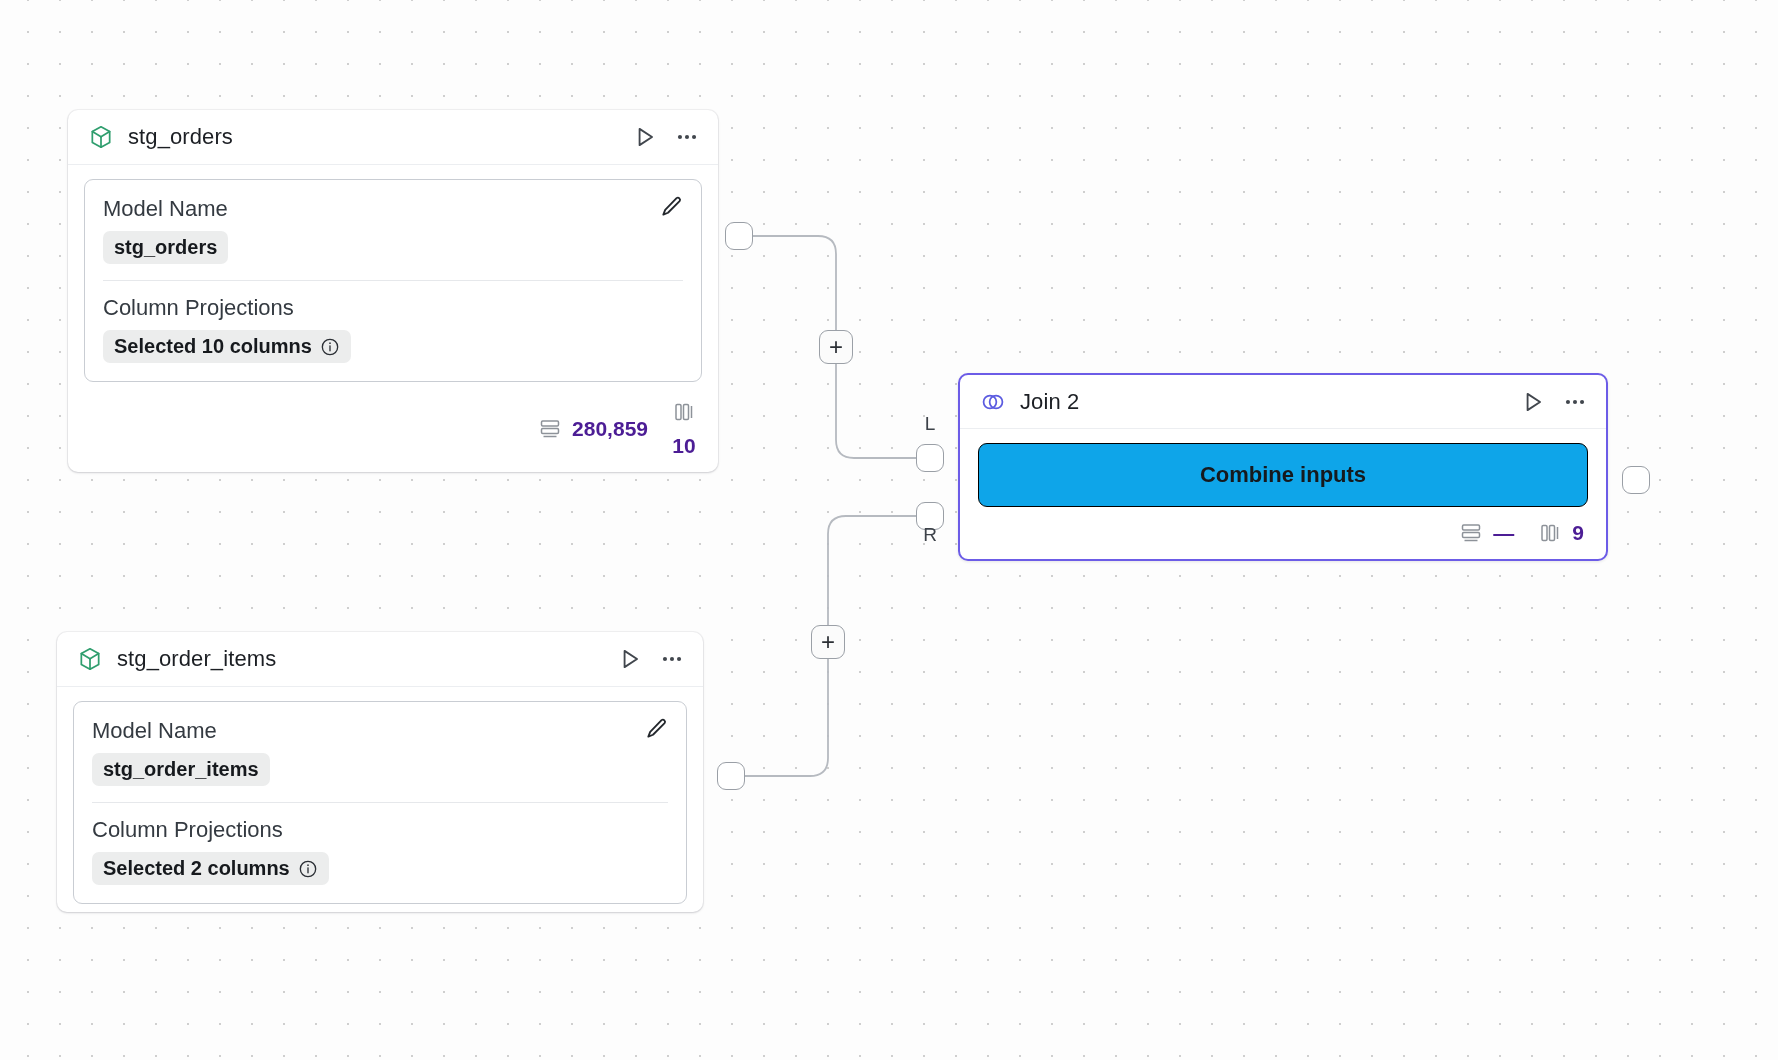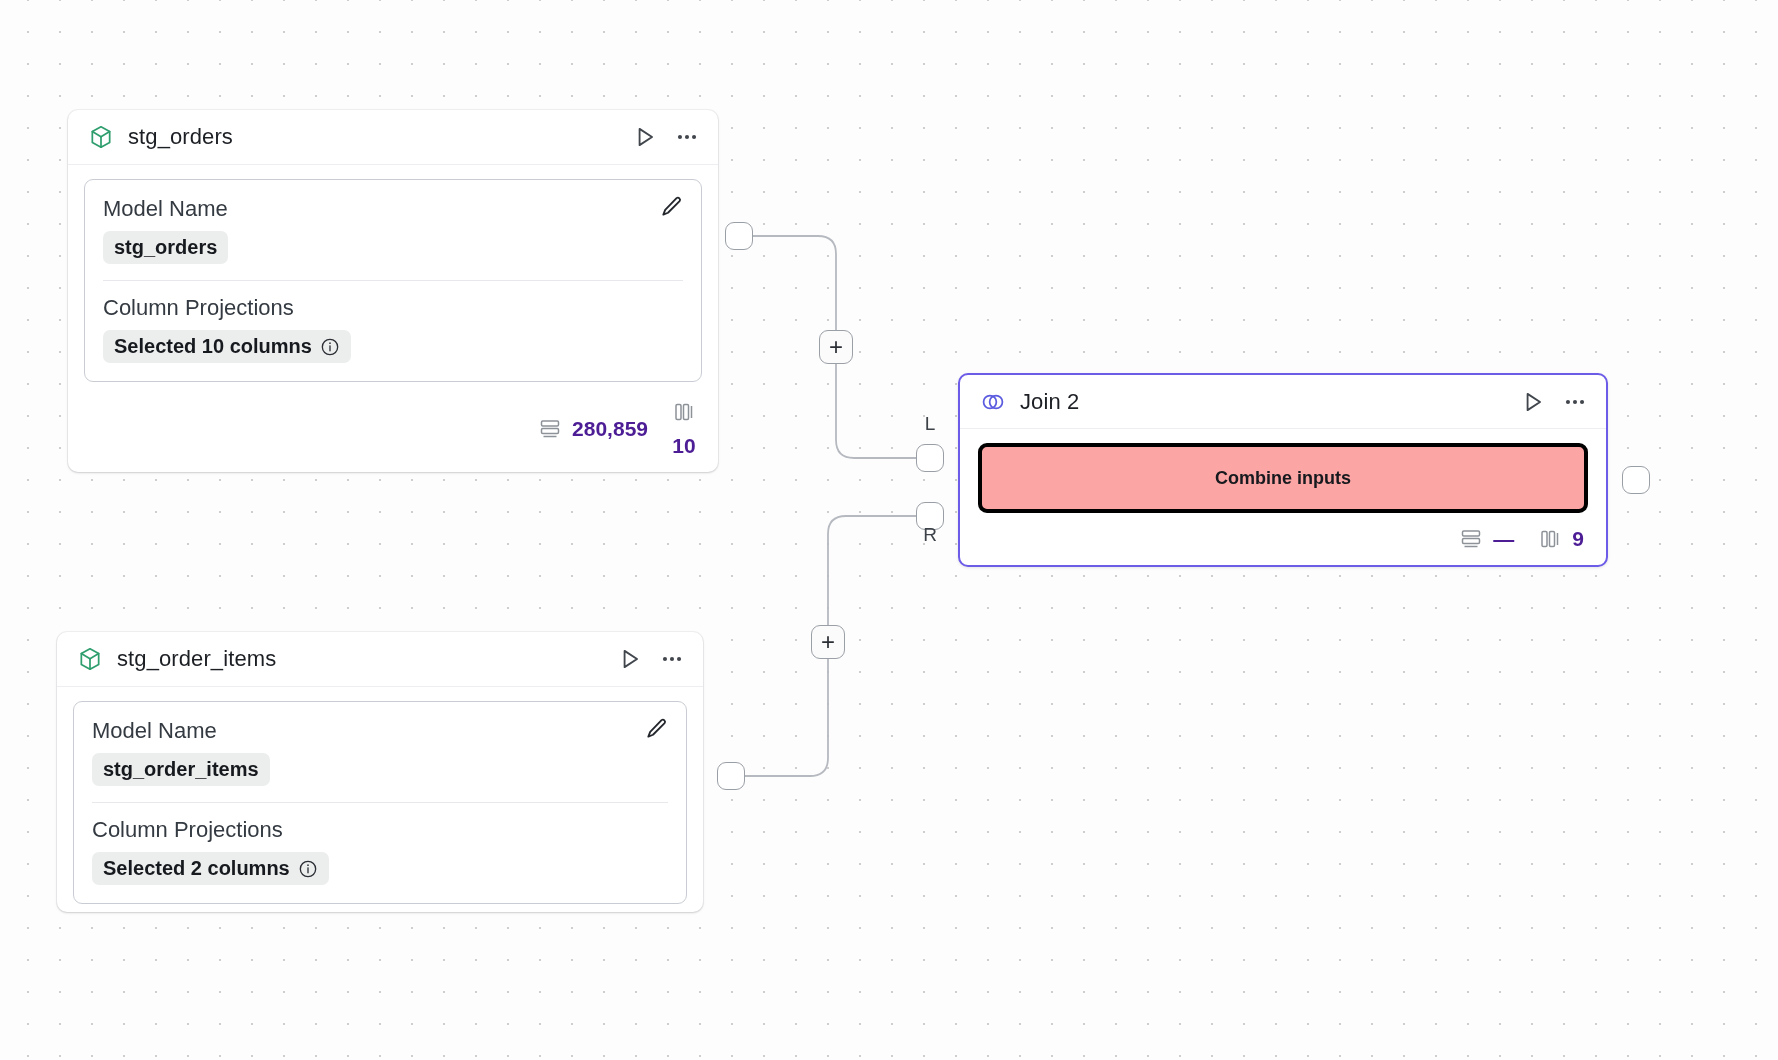--- a/index.html
+++ b/index.html
@@ -124,31 +124,31 @@
   }
   .stat .val { color: #4c1d95; font-weight: bold; }
 
   
   .node.selected {
     border: 2.5px solid #6c5ce7;
     box-shadow: 0 1px 3px rgba(16,24,40,.10);
   }
   .node.selected .node-header { height: 54px; }
   .combine-box {
-    border: 4px solid #000000;
+    border: 1px solid #000000;
     border-radius: 9px;
     height: 62px;
     display: flex;
     align-items: center;
     justify-content: center;
-    font-size: 18px;
+    font-size: 22px;
     font-weight: bold;
     color: #16191d;
     cursor: pointer;
-    background: #fca5a5;
+    background: #0ea5e9;
   }
 
   
   .port {
     position: absolute;
     width: 28px;
     height: 28px;
     border-radius: 9px;
     border: 1.6px solid #9a9fa6;
     background: #ffffff;

